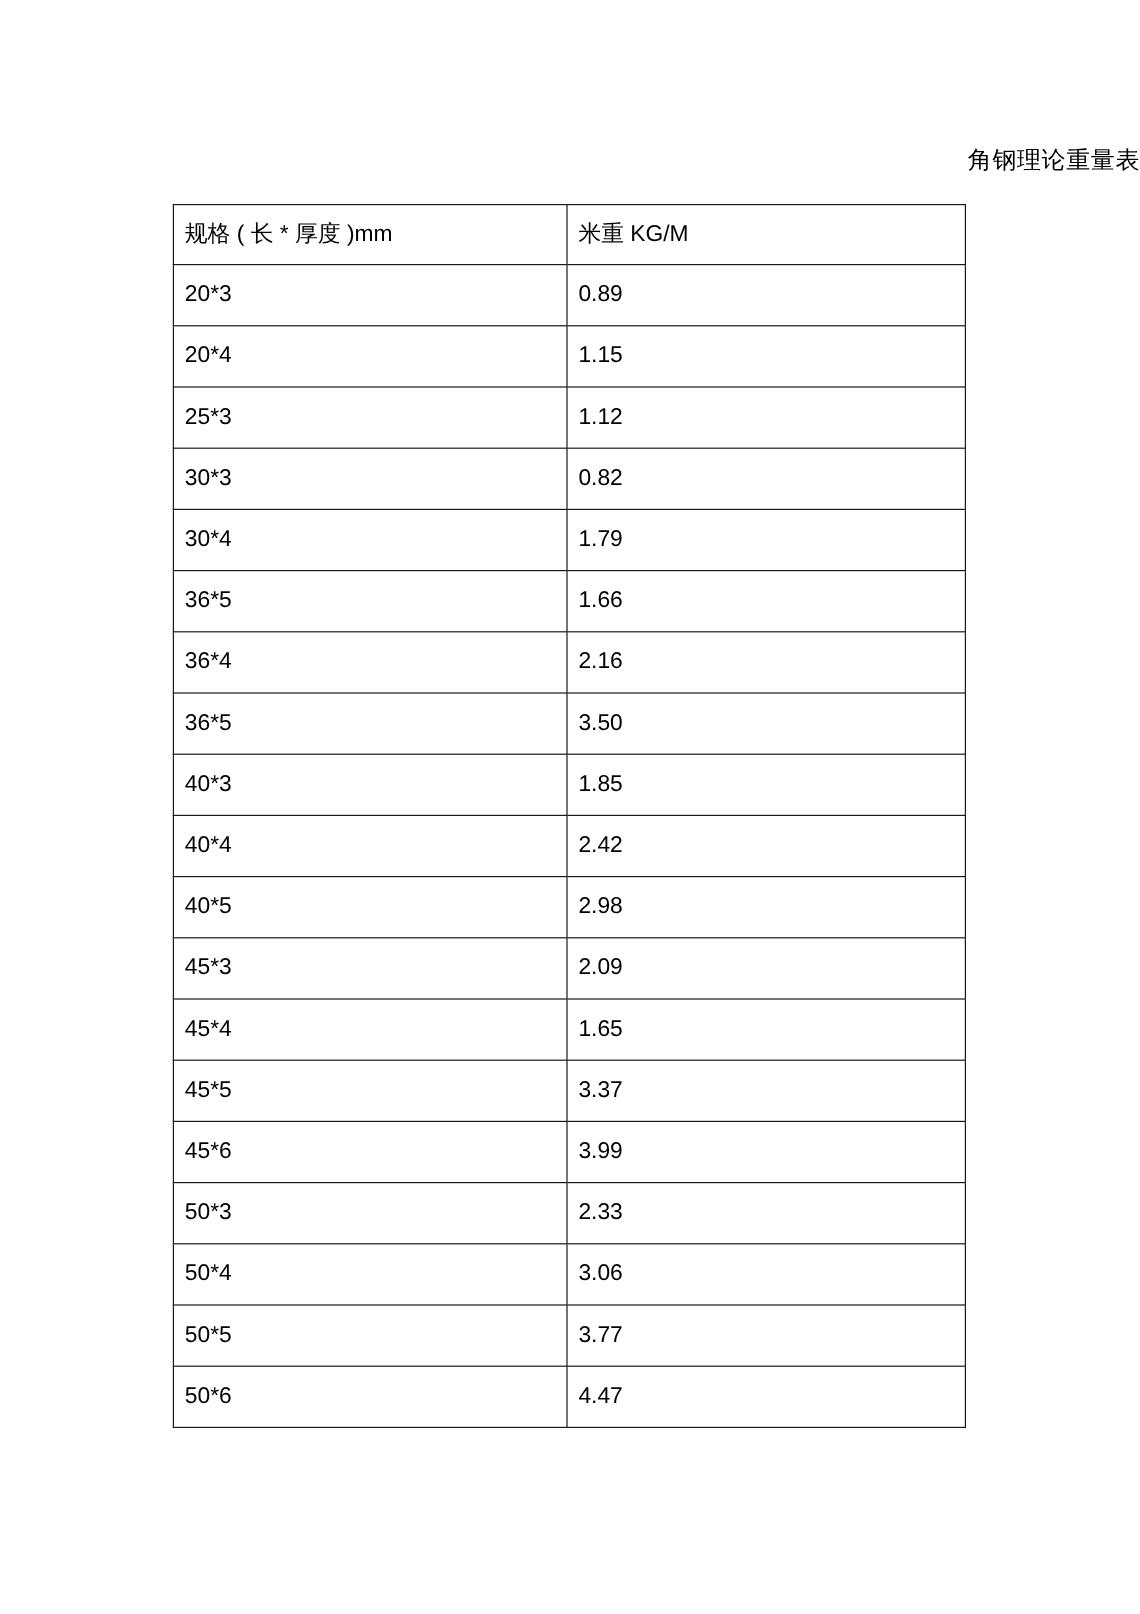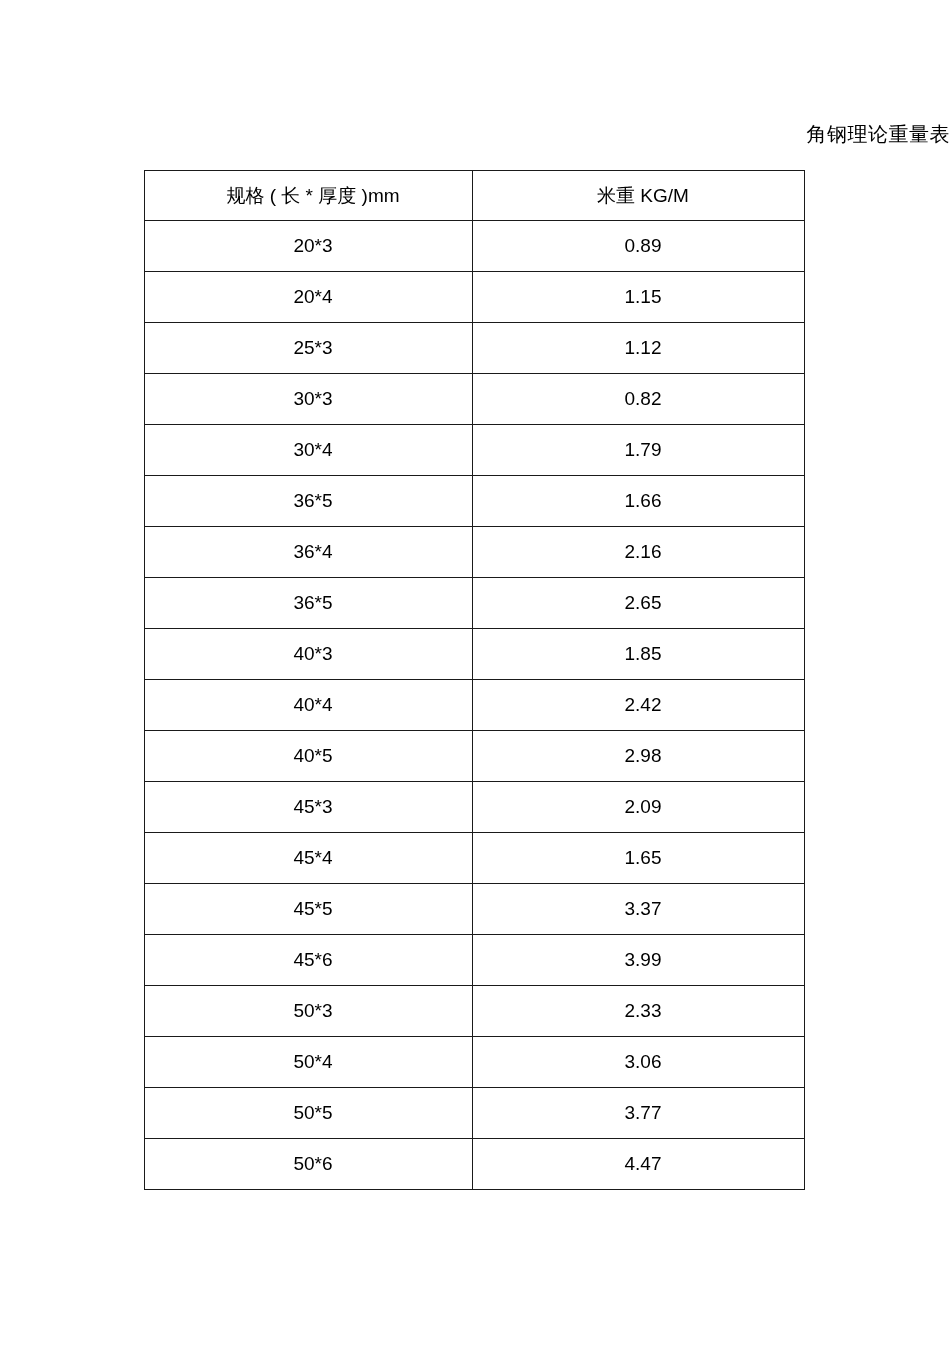--- a/index.html
+++ b/index.html
@@ -42,21 +42,21 @@
     border-collapse: collapse;
     table-layout: fixed;
   }
   #weight-table col.c1 { width: 328px; }
   #weight-table col.c2 { width: 332px; }
   #weight-table th,
   #weight-table td {
     border: 1px solid #1a1a1a;
     height: 50px;
     padding: 0 0 0 9px;
-    text-align: center;
+    text-align: left;
     vertical-align: middle;
     font-weight: normal;
     font-size: 19px;
     line-height: 24px;
     color: #000000;
     white-space: nowrap;
     overflow: hidden;
   }
   #weight-table thead th {
     height: 49px;
@@ -107,21 +107,21 @@
         <tr>
           <td>36*5</td>
           <td>1.66</td>
         </tr>
         <tr>
           <td>36*4</td>
           <td>2.16</td>
         </tr>
         <tr>
           <td>36*5</td>
-          <td>2.65</td>
+          <td>3.50</td>
         </tr>
         <tr>
           <td>40*3</td>
           <td>1.85</td>
         </tr>
         <tr>
           <td>40*4</td>
           <td>2.42</td>
         </tr>
         <tr>

